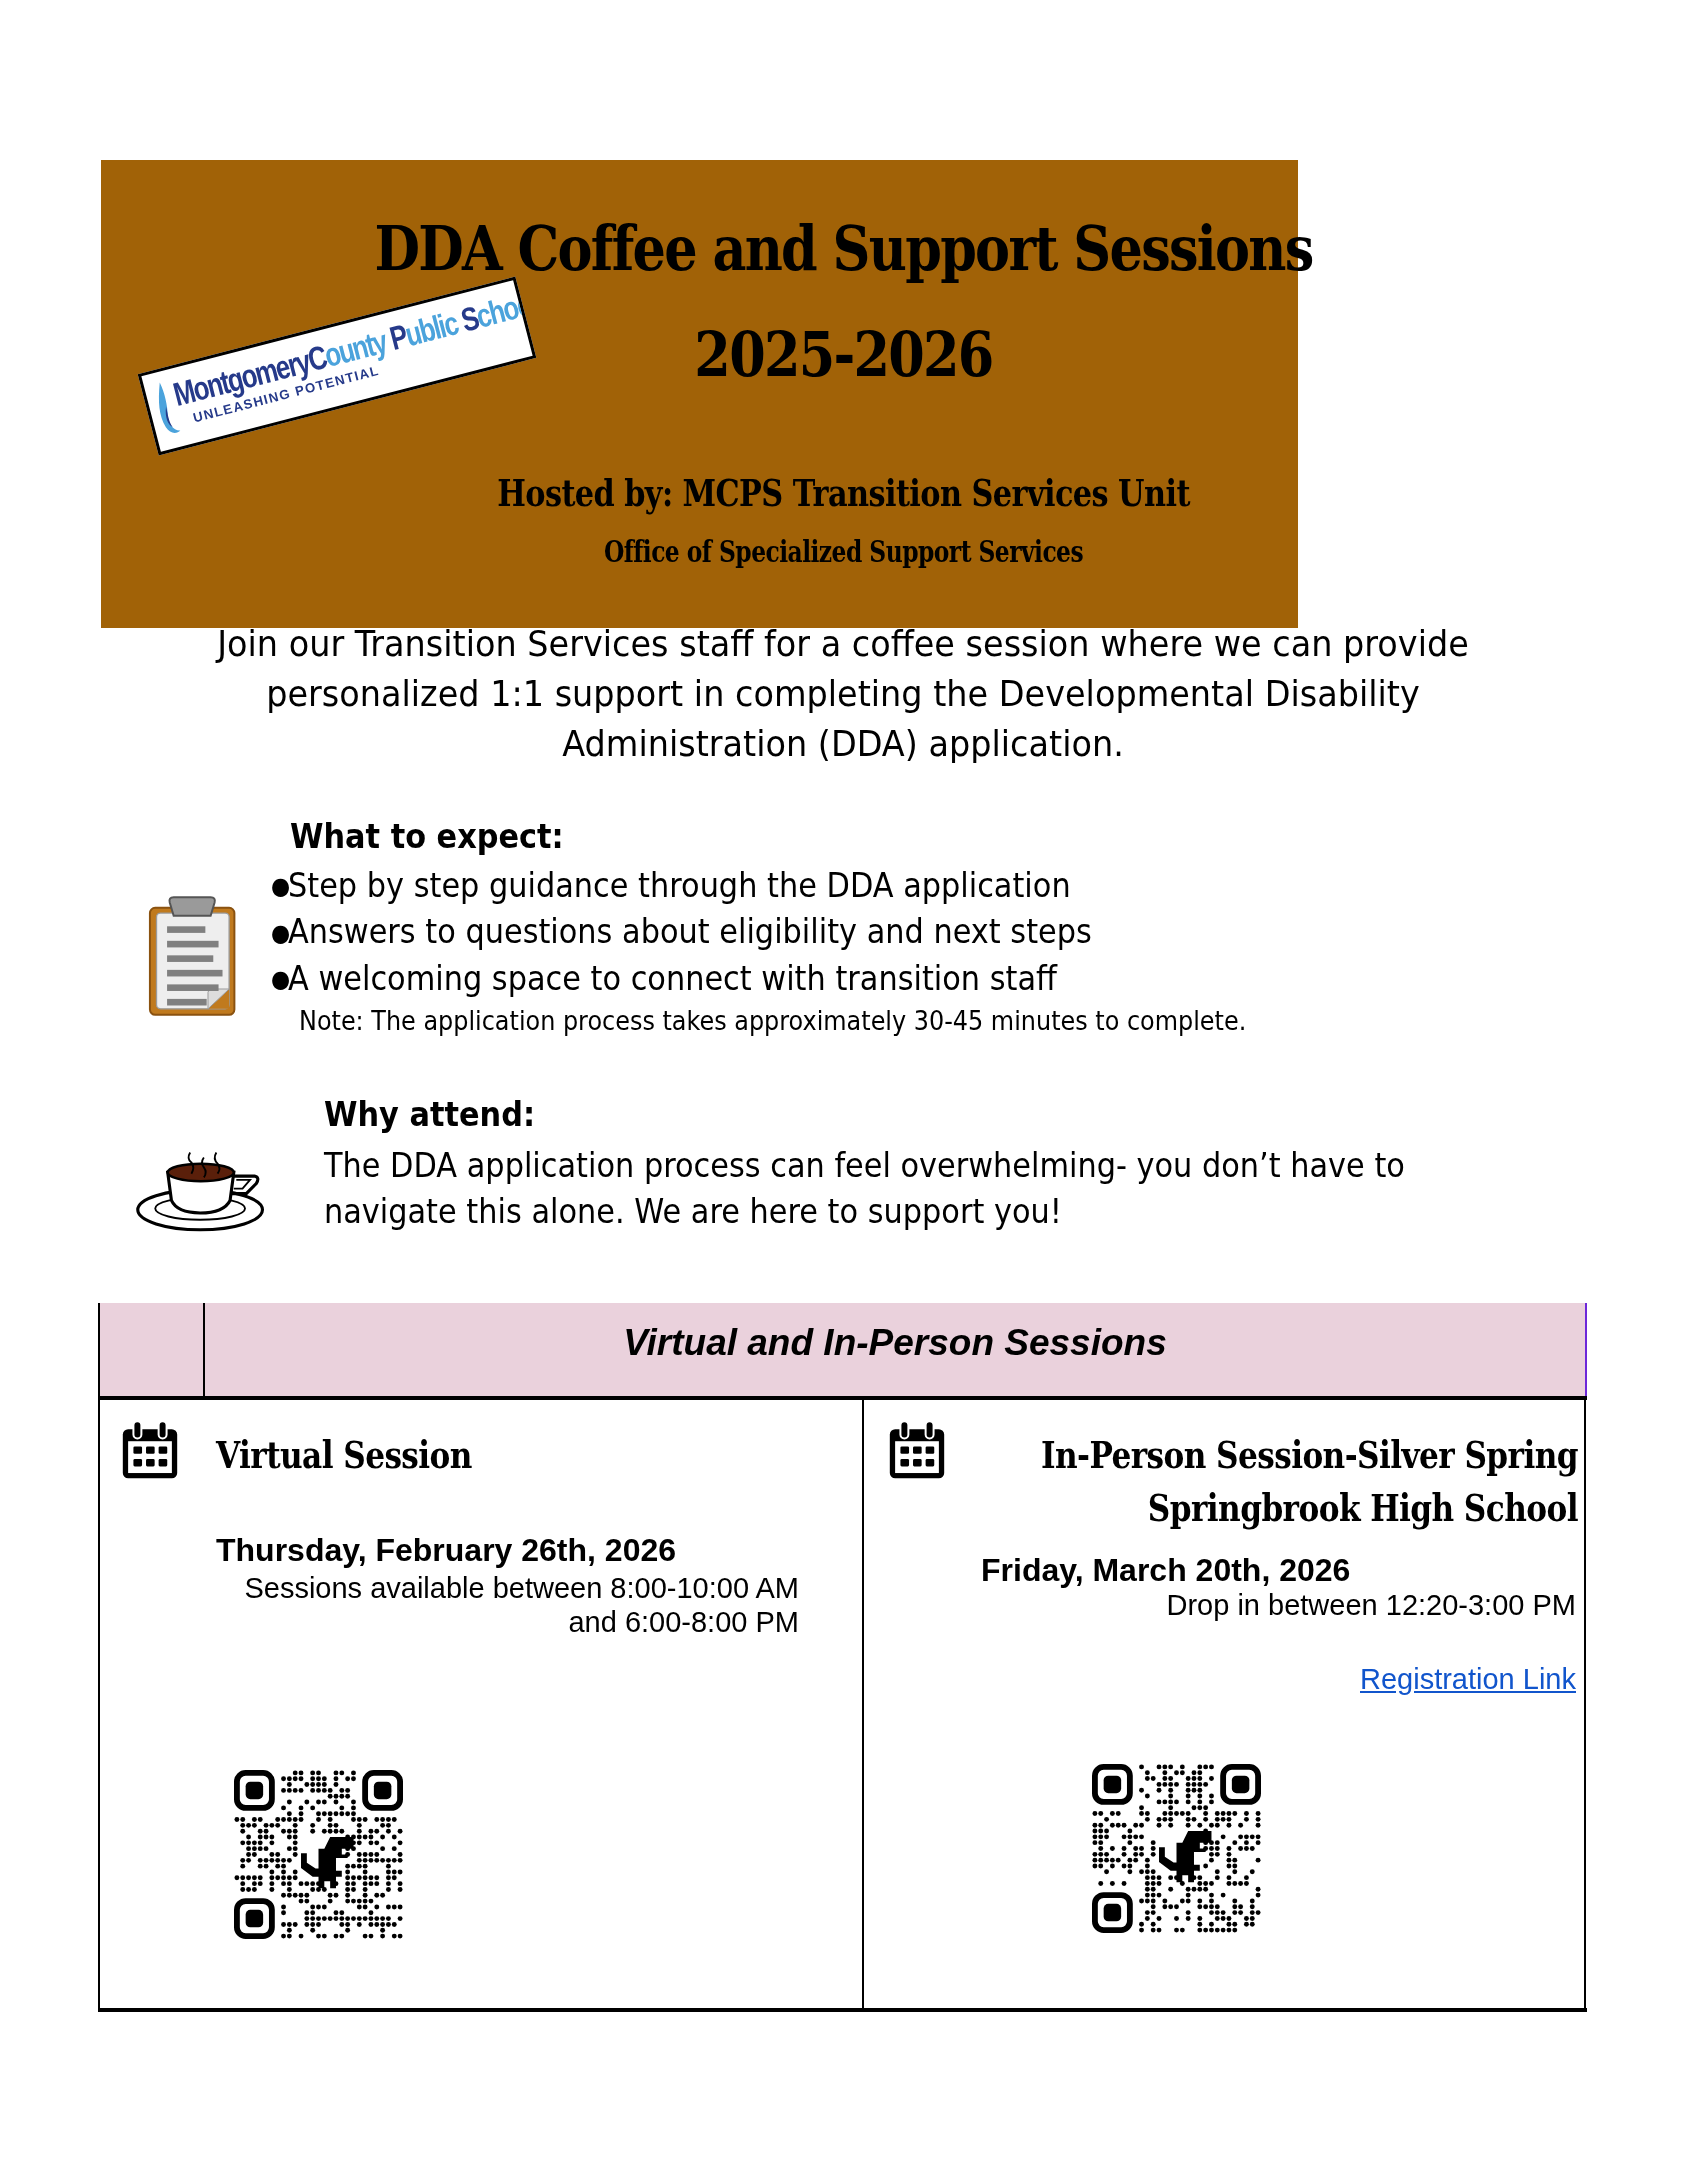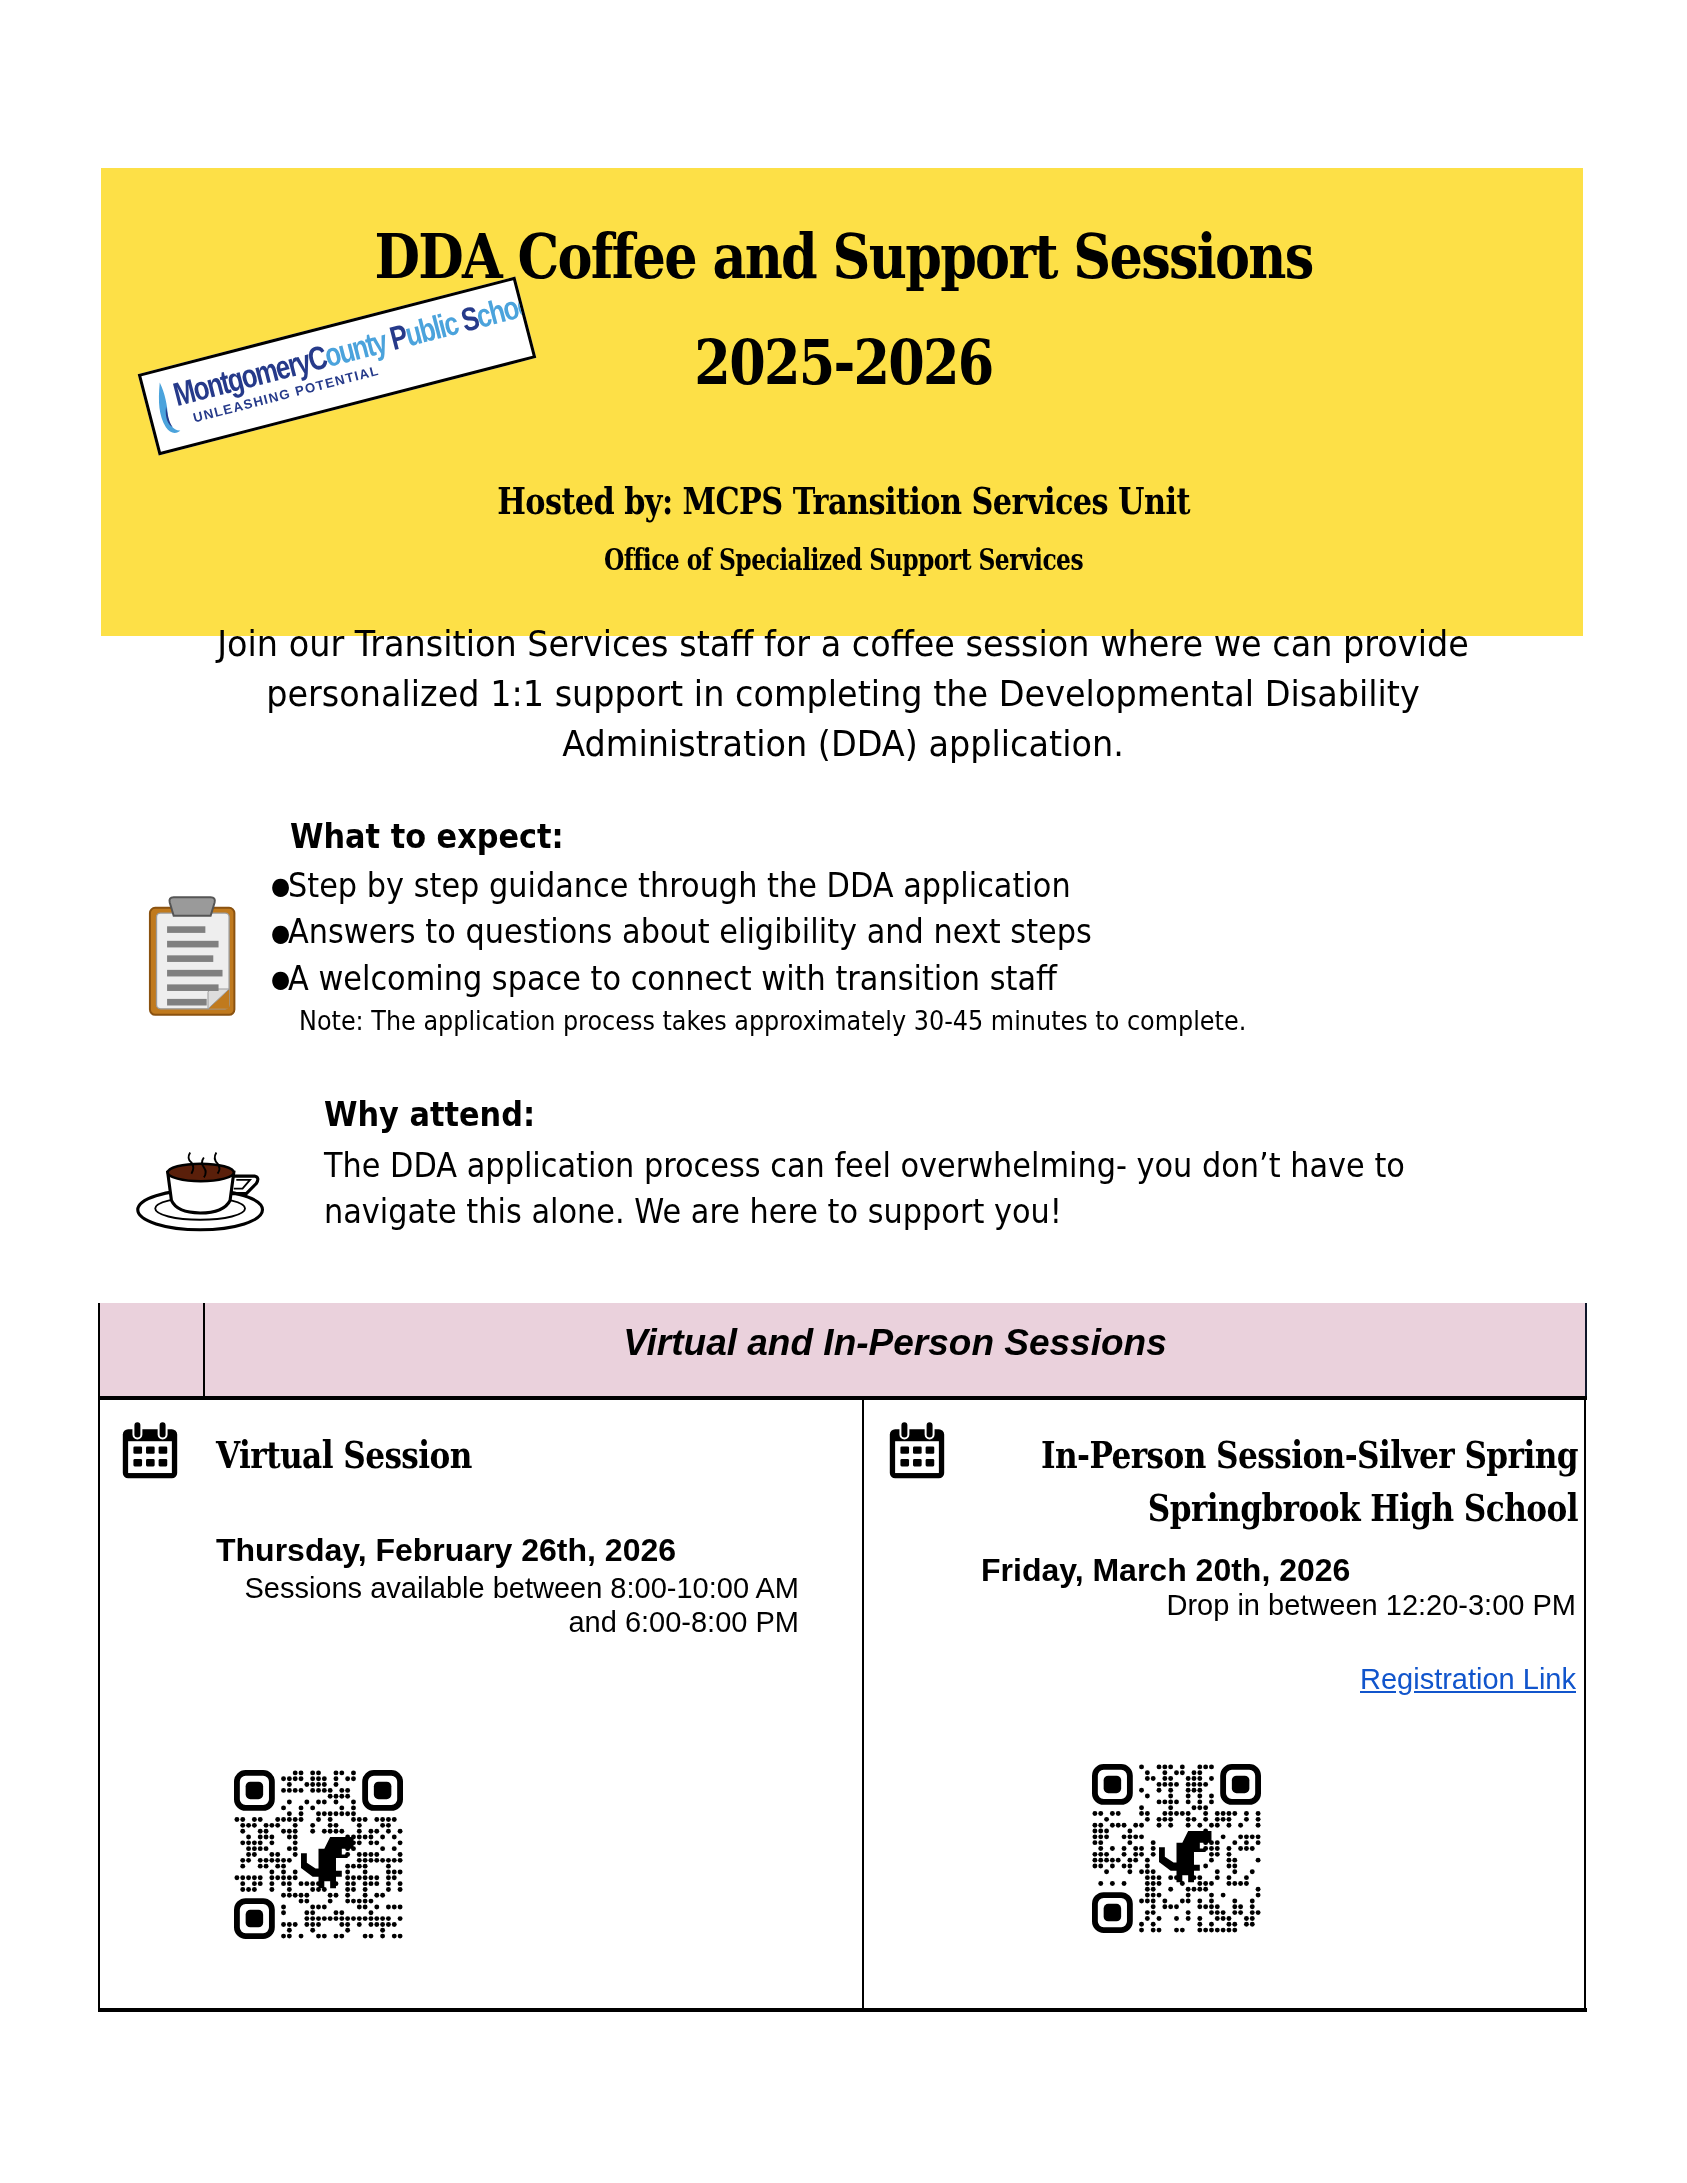--- a/index.html
+++ b/index.html
@@ -1,19 +1,19 @@
 <!DOCTYPE html>
 <html style="font-size:10.6px"><head>
 <meta charset="utf-8">
 <style>
   html, body { margin: 0; padding: 0; background: #ffffff; }
   body { width: 1687px; height: 2183px; position: relative; overflow: hidden; color: #000; }
 
   
-  .banner { position: absolute; left: 101px; top: 168px; width: 1482px; height: 468px; background: #fde047; }
+  .banner { position: absolute; left: 101px; top: 160px; width: 1197px; height: 468px; background: #a16207; }
   .title { position: absolute; left: 0; width: 1485px; text-align: center; font-family: "DejaVu Serif", serif; font-weight: bold; letter-spacing: -2px; }
   .title-1 { top: 53px; font-size: 61px; transform: scaleX(0.86); }
   .title-2 { top: 159px; font-size: 61px; transform: scaleX(0.86); }
   .hosted { position: absolute; left: 0; width: 1485px; text-align: center; top: 311px; font-family: "DejaVu Serif", serif; font-weight: bold; font-size: 37px; transform: scaleX(0.82); letter-spacing: -0.7px; }
   .office { position: absolute; left: 0; width: 1485px; text-align: center; top: 374px; font-family: "DejaVu Serif", serif; font-weight: bold; font-size: 30px; transform: scaleX(0.78); letter-spacing: -0.7px; }
 
   
   .logo { position: absolute; left: 142px; top: 324px; width: 384px; height: 78px; background: #fff; border: 3.3px solid #000; transform: rotate(-14.5deg); transform-origin: center; overflow: hidden; }
   .logo-main { position: absolute; left: 26.5px; top: 8px; white-space: nowrap; font-family: "Liberation Sans", sans-serif; font-weight: bold; font-size: 33px; letter-spacing: -2px; transform: scaleX(0.78); transform-origin: left; }
   .logo-main .lt { color: #4ba3dc; }
@@ -32,21 +32,21 @@
   .wte-note { position: absolute; left: 299px; top: 1006px; font-family: "DejaVu Sans", sans-serif; font-size: 26px; white-space: nowrap; transform: scaleX(0.92); transform-origin: left; }
   .clipboard { position: absolute; left: 142px; top: 893px; width: 99px; height: 126px; }
 
   
   .why-title { position: absolute; left: 324px; top: 1095px; font-family: "DejaVu Sans", sans-serif; font-weight: bold; font-size: 33px; transform: scaleX(0.92); transform-origin: left; }
   .why-text { position: absolute; left: 324px; top: 1143px; width: 1323px; font-family: "DejaVu Sans", sans-serif; font-size: 33px; line-height: 46px; transform: scaleX(0.92); transform-origin: left; }
   .cup { position: absolute; left: 129px; top: 1135px; width: 146px; height: 106px; }
 
   
   .table { position: absolute; left: 98px; top: 1303px; width: 1489px; height: 728px; }
-  .thead { position: absolute; left: 0; top: 0; width: 1489px; height: 94px; background: #EAD1DC; border-left: 2px solid #000; border-right: 2px solid #0f172a; box-sizing: border-box; }
+  .thead { position: absolute; left: 0; top: 0; width: 1489px; height: 94px; background: #EAD1DC; border-left: 2px solid #000; border-right: 2px solid #6d28d9; box-sizing: border-box; }
   .thead-div { position: absolute; left: 103px; top: 0; width: 2px; height: 94px; background: #000; }
   .thead-title { position: absolute; left: 105px; right: 0; top: 18.5px; text-align: center; font-family: "Liberation Sans", sans-serif; font-weight: bold; font-style: italic; font-size: 37px; }
   .thead-rule { position: absolute; left: 0; top: 93px; width: 1489px; height: 4px; background: #000; }
   .cell { position: absolute; top: 97px; height: 611px; box-sizing: border-box; border-left: 2px solid #000; text-align: right; }
   .cell-left { left: 0; width: 764px; }
   .cell-right { left: 764px; width: 724px; border-right: 2.6px solid #000; }
   .tfoot-rule { position: absolute; left: 0; top: 705px; width: 1489px; height: 4px; background: #000; }
 
   .cal { position: absolute; width: 60px; height: 61px; }
   .cell-left .cal { left: 20px; top: 20px; }

